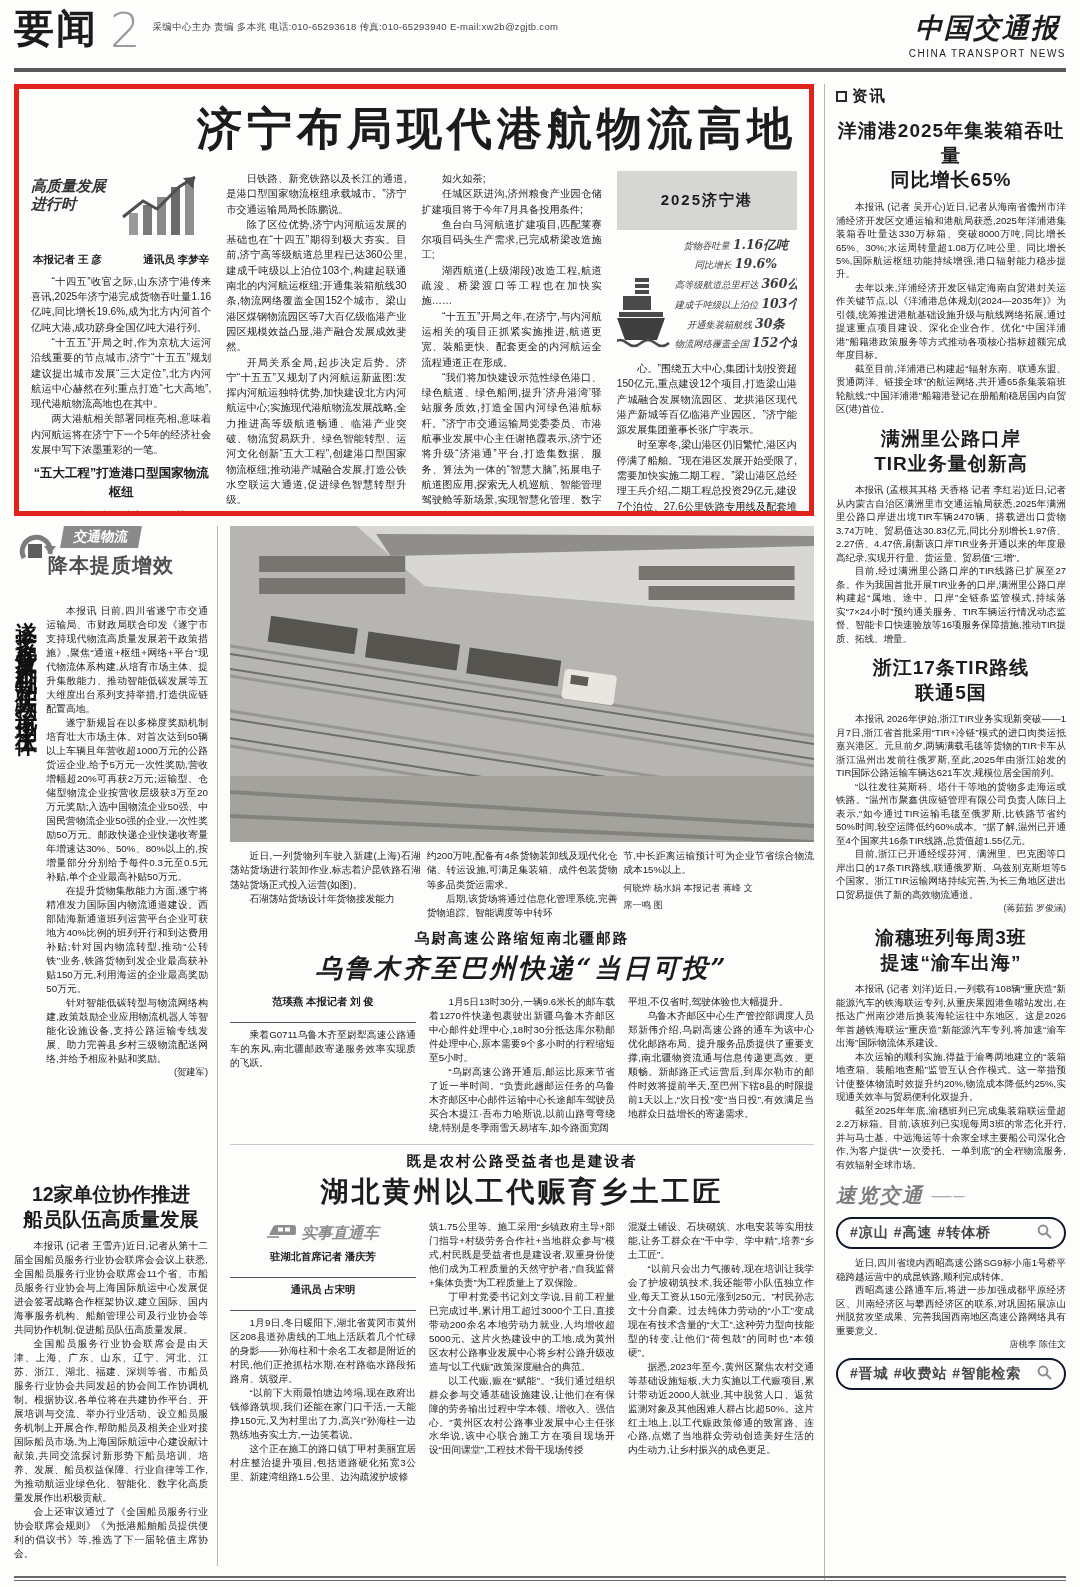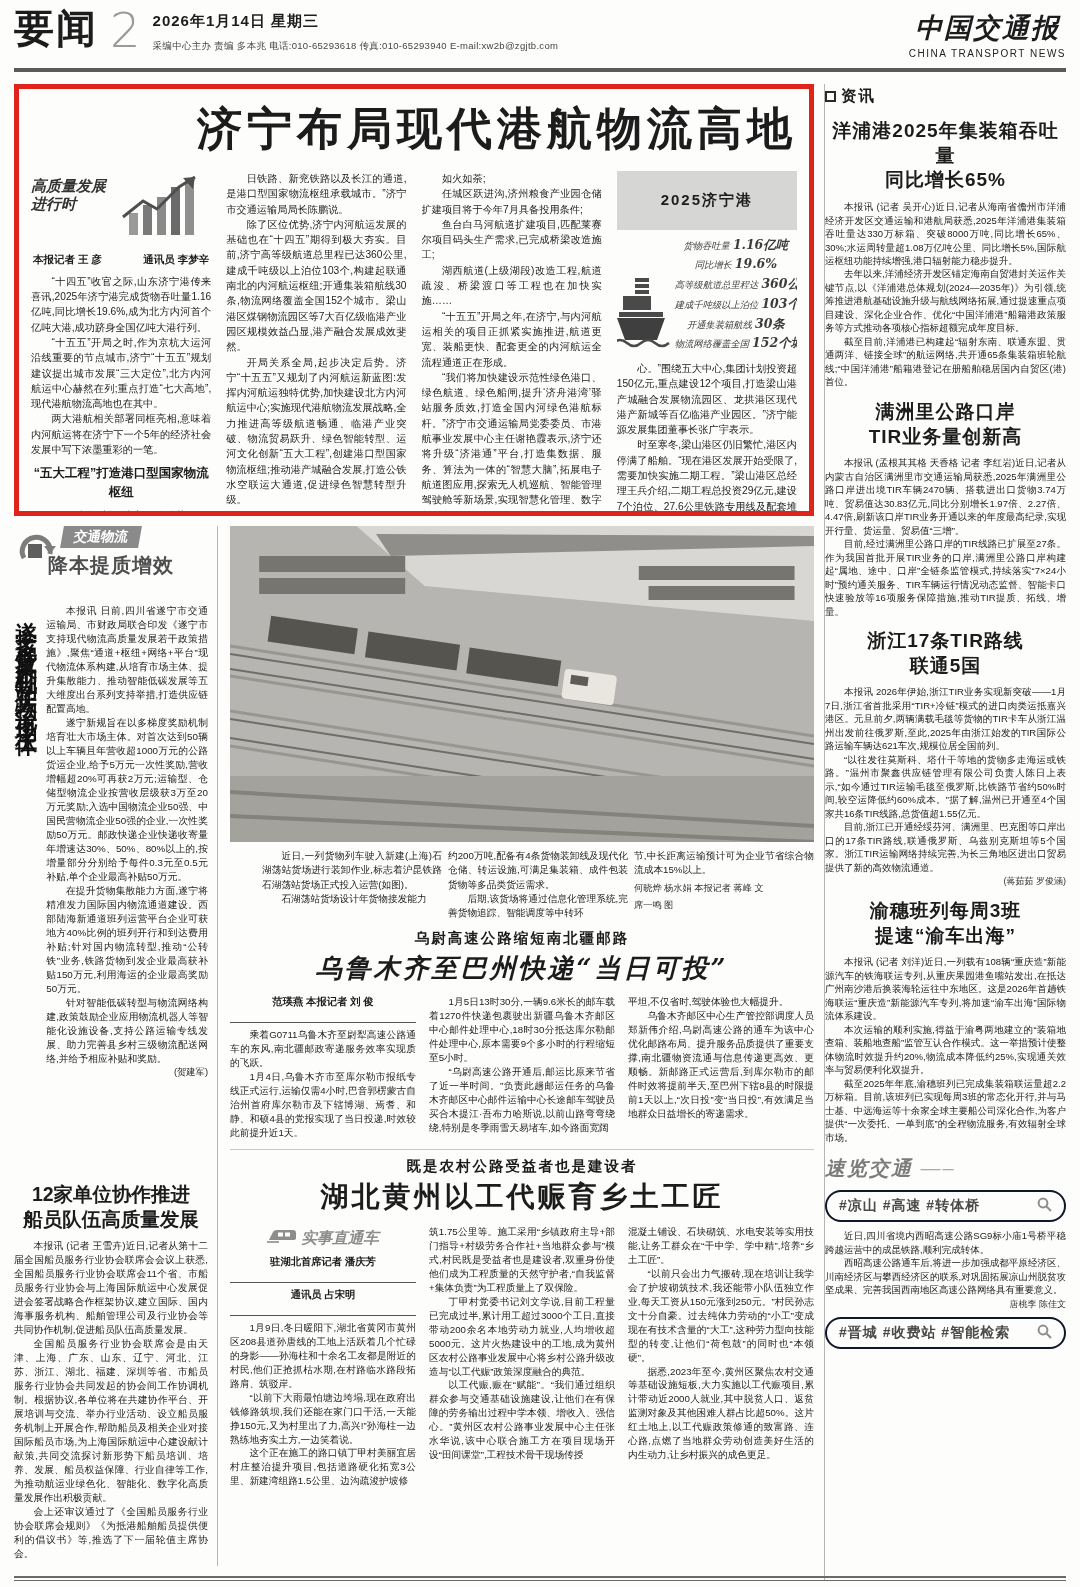--- a/index.html
+++ b/index.html
@@ -17,21 +17,21 @@
   .issue-info { padding-top:4px; }
   .issue-date { font-size:15px; font-weight:bold; letter-spacing:1px; }
   .issue-staff { font-size:9.5px; color:#444; margin-top:9px; letter-spacing:0.3px; }
   .mh-right { text-align:center; padding-top:2px; }
   .brand { font-family:"DejaVu Serif","Liberation Serif",serif; font-style:italic; font-size:27px; font-weight:900; letter-spacing:2px; }
   .brand-en { font-size:10px; letter-spacing:1.5px; color:#222; margin-top:2px; }
   .header-rule { border-top:4px solid #5a5a5a; margin-top:4px; }
   
   .content { display:flex; margin-top:12px; height:1496px; }
   .left-main { width:800px; }
-  .sidebar { flex:1; border-left:1px solid #b5b5b5; margin-left:10px; overflow:hidden; }
+  .sidebar { flex:1; border-left:1px solid #b5b5b5; margin-left:10px; padding-left:11px; overflow:hidden; }
   
   .red-box { border:5px solid #e0241b; padding:6px 12px 4px; height:432px; overflow:hidden; }
   .main-headline { text-align:right; font-size:45px; font-weight:900; letter-spacing:5px; margin:4px 0 12px; }
   .story-cols { display:flex; gap:15px; height:340px; overflow:hidden; }
   .scol { flex:1; font-size:10.2px; line-height:1.5; text-align:justify; overflow:hidden; }
   .p { text-indent:2em; }
   .subhead { font-weight:900; text-align:center; font-size:12.5px; margin:7px 0 6px; text-indent:0; }
   .series-logo { position:relative; height:72px; margin-bottom:6px; }
   .series-text { font-family:"DejaVu Serif",serif; font-style:italic; font-weight:900; font-size:15px; color:#333; line-height:1.2; padding-top:6px; }
   .series-chart { position:absolute; right:4px; top:2px; }
@@ -52,21 +52,21 @@
   .llg-band { display:inline-block; background:#8a8a8a; color:#fff; font-weight:900; font-size:13.5px; padding:2px 12px; transform:skewX(-10deg); margin-left:48px; }
   .llg-main { font-size:20px; font-weight:900; color:#4e4e4e; letter-spacing:1px; margin:4px 0 0 34px; }
   .llg-icon { position:absolute; left:0; top:2px; }
   .suining { display:flex; gap:7px; height:568px; overflow:hidden; }
   .v-head { writing-mode:vertical-rl; font-size:22px; font-weight:900; letter-spacing:7px; line-height:1.15; color:#111; }
   .suining-body, .sea-body { flex:1; font-size:9.8px; line-height:1.43; text-align:justify; overflow:hidden; }
   .sig-inline { text-align:right; font-size:9.3px; }
   .sea-head { text-align:center; font-size:19.5px; font-weight:900; line-height:1.28; margin:10px 0 7px; }
   
   .photo { height:316px; background:linear-gradient(135deg,#c9c9c7,#a9a9a6 45%,#bdbdba); position:relative; overflow:hidden; }
-  .caption-row { display:flex; gap:6px; font-size:9.7px; line-height:1.47; margin-top:7px; text-align:justify;margin-left:32px; }
+  .caption-row { display:flex; gap:6px; font-size:9.7px; line-height:1.47; margin-top:7px; text-align:justify; }
   .caption-row > div { flex:1; overflow:hidden; }
   .credit { text-align:left; font-size:9.2px; color:#333; margin-top:4px; text-indent:0; }
   .post-article { margin-top:9px; }
   .kicker { text-align:center; font-size:14.5px; font-weight:900; letter-spacing:2px; }
   .callig { text-align:center; font-family:"DejaVu Serif",serif; font-style:italic; font-weight:900; font-size:26px; letter-spacing:3px; margin:3px 0 9px; }
   .tri-cols { display:flex; gap:13px; font-size:9.7px; line-height:1.44; text-align:justify; }
   .tri-cols > div { flex:1; overflow:hidden; }
   .byline-underline { display:block; text-align:center; font-weight:bold; font-size:10.3px; border-bottom:1px solid #555; padding-bottom:12px; margin-bottom:5px; text-indent:0; }
   .hz-rule { border-top:1px solid #c7c7c7; margin:9px 0 7px; }
   .hz-head { text-align:center; font-size:28px; font-weight:900; letter-spacing:3px; margin:2px 0 9px; }
@@ -86,21 +86,20 @@
 </head>
 <body>
 
 <div class="page">
 
   <div class="masthead-row">
     <div class="mh-left">
       <div class="section-name">要闻</div>
       <div class="page-num">2</div>
       <div class="issue-info">
-        <div class="issue-date">2026年1月14日 星期三</div>
         <div class="issue-staff">采编中心主办  责编 多本兆  电话:010-65293618 传真:010-65293940 E-mail:xw2b@zgjtb.com</div>
       </div>
     </div>
     <div class="mh-right">
       <div class="brand">中国交通报</div>
       <div class="brand-en">CHINA TRANSPORT NEWS</div>
     </div>
   </div>
   <div class="header-rule"></div>
 
@@ -280,21 +279,20 @@
             </div>
           </div>
 
           <div class="post-article">
             <div class="kicker">乌尉高速公路缩短南北疆邮路</div>
             <div class="callig">乌鲁木齐至巴州快递“当日可投”</div>
             <div class="tri-cols">
               <div>
                 <span class="byline-underline">范瑛燕 本报记者 刘 俊</span>
                 <p class="p">乘着G0711乌鲁木齐至尉犁高速公路通车的东风,南北疆邮政寄递服务效率实现质的飞跃。</p>
-                <p class="p">1月4日,乌鲁木齐市至库尔勒市报纸专线正式运行,运输仅需4小时,巴音郭楞蒙古自治州首府库尔勒市及下辖博湖、焉耆、和静、和硕4县的党报实现了当日投递,时效较此前提升近1天。</p>
               </div>
               <div>
                 <p class="p">1月5日13时30分,一辆9.6米长的邮车载着1270件快递包裹驶出新疆乌鲁木齐邮区中心邮件处理中心,18时30分抵达库尔勒邮件处理中心,原本需要9个多小时的行程缩短至5小时。</p>
                 <p class="p">“乌尉高速公路开通后,邮运比原来节省了近一半时间。”负责此趟邮运任务的乌鲁木齐邮区中心邮件运输中心长途邮车驾驶员买合木提江·吾布力哈斯说,以前山路弯弯绕绕,特别是冬季雨雪天易堵车,如今路面宽阔</p>
               </div>
               <div>
                 <p>平坦,不仅省时,驾驶体验也大幅提升。</p>
                 <p class="p">乌鲁木齐邮区中心生产管控部调度人员郑新伟介绍,乌尉高速公路的通车为该中心优化邮路布局、提升服务品质提供了重要支撑,南北疆物资流通与信息传递更高效、更顺畅。新邮路正式运营后,到库尔勒市的邮件时效将提前半天,至巴州下辖8县的时限提前1天以上,“次日投”变“当日投”,有效满足当地群众日益增长的寄递需求。</p>
               </div>
             </div>

